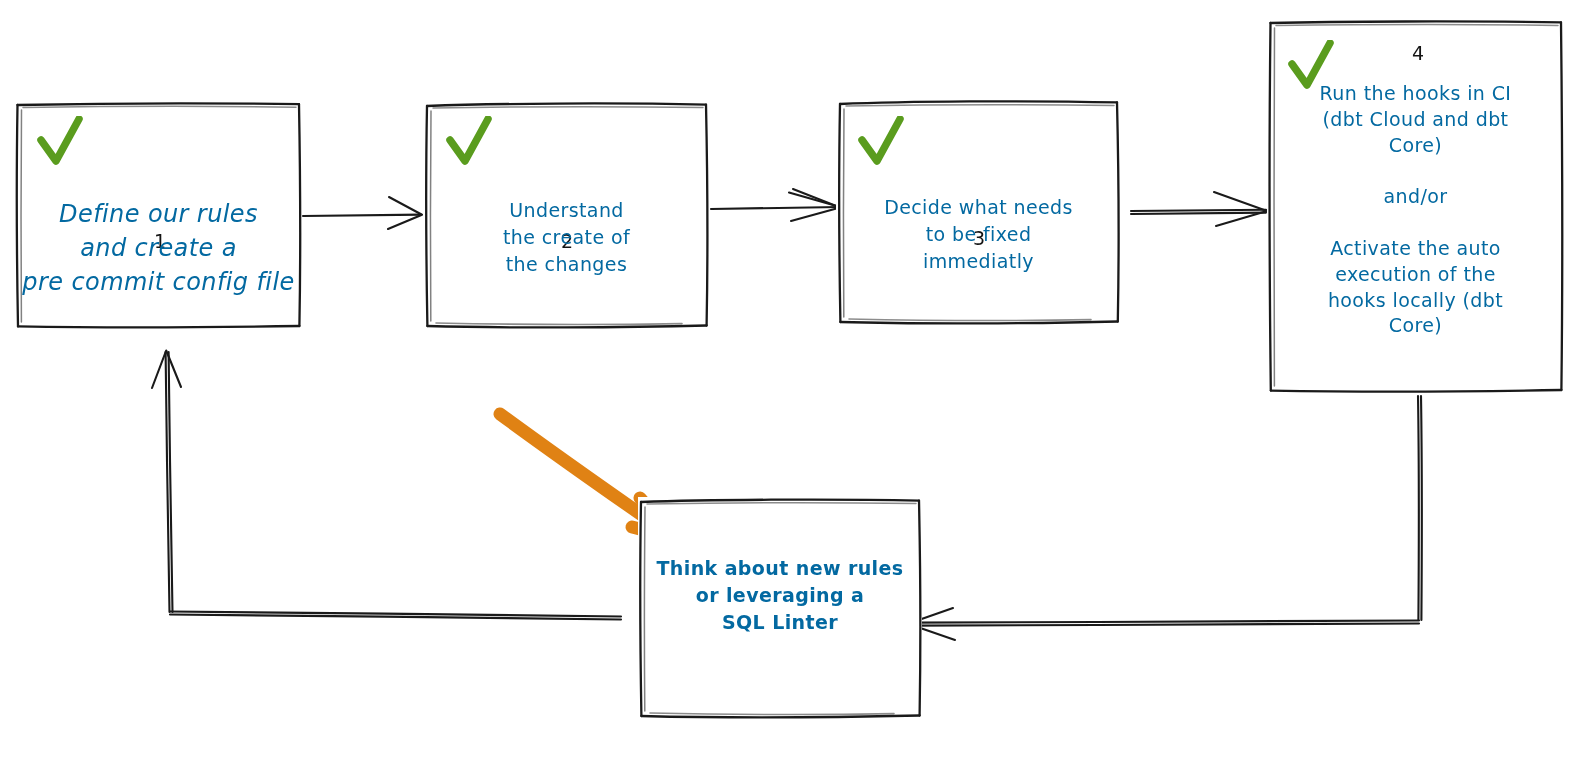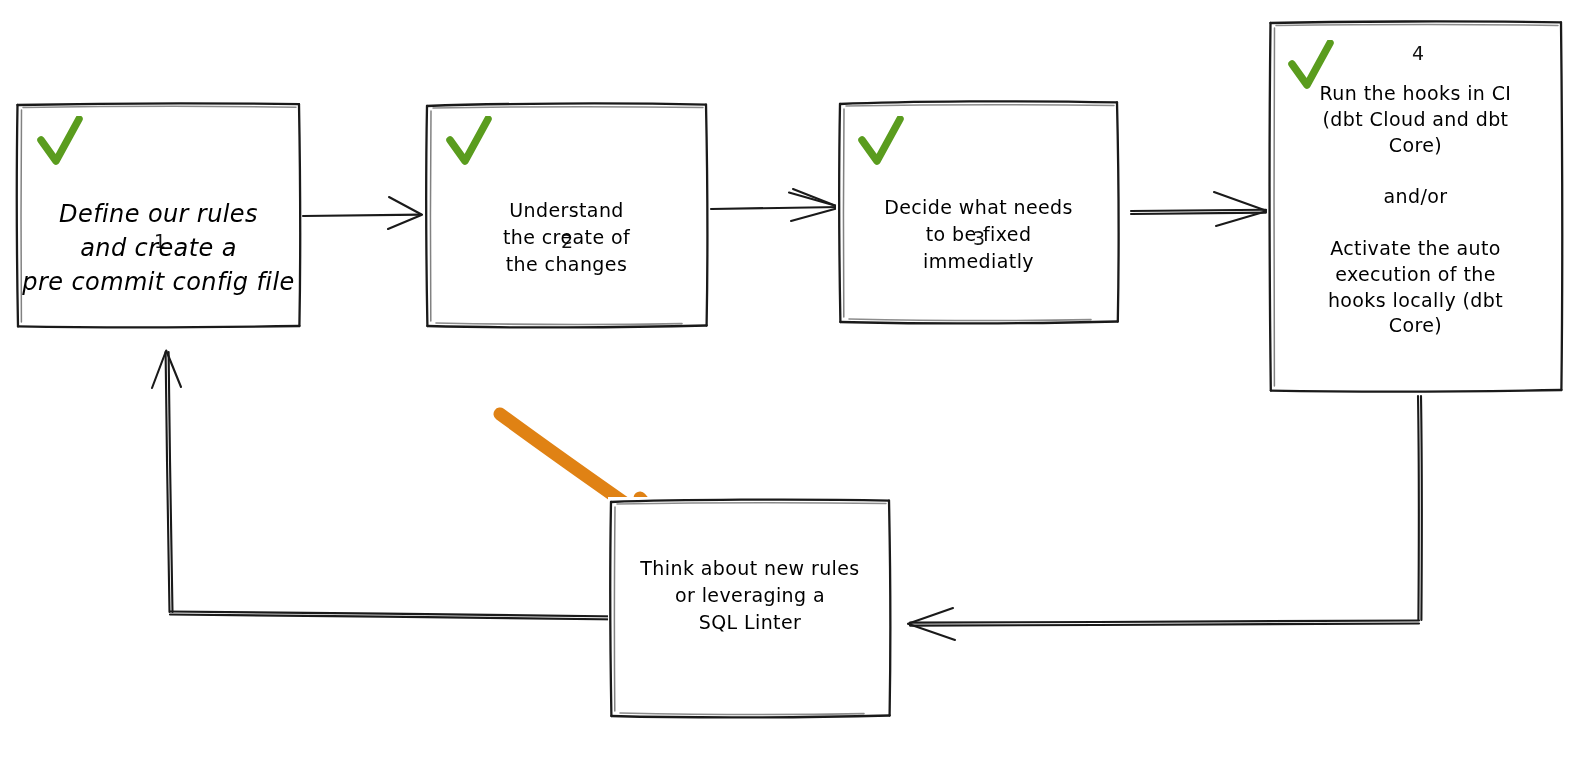--- a/index.html
+++ b/index.html
@@ -23,21 +23,21 @@
   .node-frame {
     position: absolute;
     inset: 0;
     pointer-events: none;
   }
   .node-body {
     position: absolute;
     left: 0;
     right: 0;
     text-align: center;
-    color: #000000;
+    color: #0369a1;
     font-family: "DejaVu Sans", sans-serif;
     letter-spacing: 0.4px;
     line-height: 1.42;
     white-space: pre-line;
   }
   .step-num {
     position: absolute;
     color: #141414;
     font-size: 19px;
     font-family: "DejaVu Sans", sans-serif;
@@ -197,21 +197,21 @@
 Core)
 
 and/or
 
 Activate the auto
 execution of the
 hooks locally (dbt
 Core)</div>
   </div>
 
-  <div class="node" style="left:608px; top:497px; width:284px; height:222px;">
+  <div class="node" style="left:638px; top:497px; width:284px; height:222px;font-weight:bold;">
     <svg class="node-frame" viewBox="0 0 284 222" preserveAspectRatio="none">
       <g fill="none" stroke="#1a1a1a" stroke-width="2.3" stroke-linecap="round">
         <path d="M3,5 C70,2.6 190,1.8 281,3.6"></path>
         <path d="M281,3.6 C282.4,70 282.8,150 281.6,218.5"></path>
         <path d="M281.6,218.5 C200,220.4 80,221 3.4,219"></path>
         <path d="M3.4,219 C2.2,150 1.8,70 3,5"></path>
         <path d="M7,10 C6.4,70 6.2,150 6.8,214" stroke-width="1.5" opacity="0.55"></path>
         <path d="M9,7 C80,5.8 200,5.4 278,6.6" stroke-width="1.5" opacity="0.5"></path>
         <path d="M12,216 C80,217.4 190,217.8 256,216.6" stroke-width="1.6" opacity="0.5"></path>
       </g>

